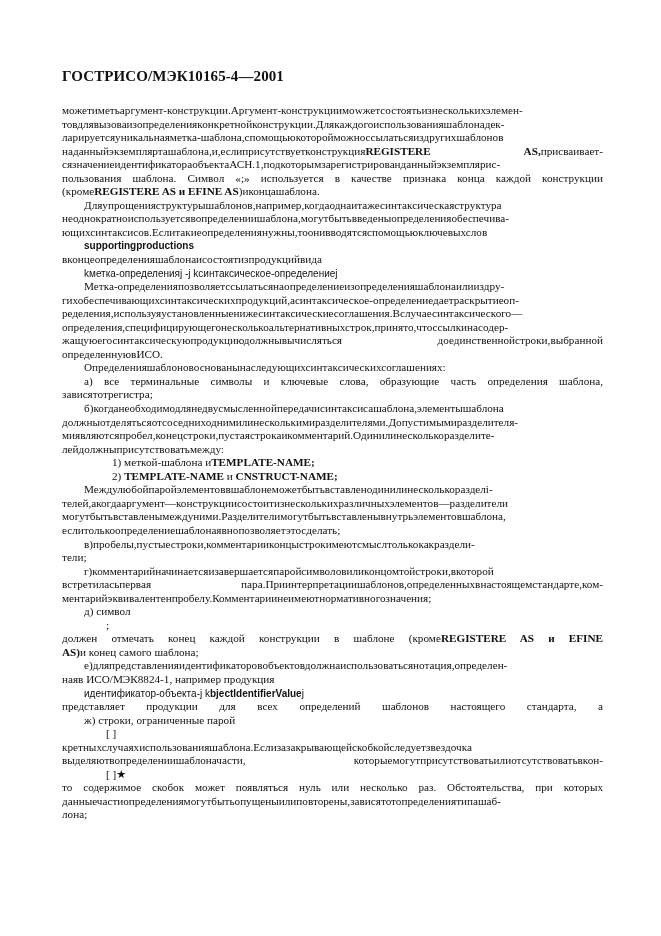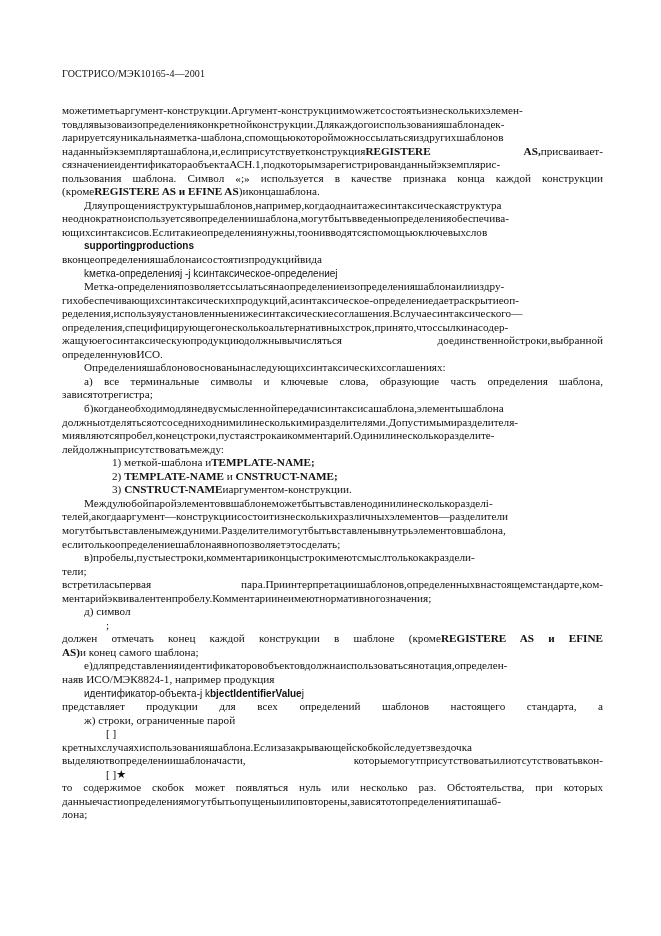--- a/index.html
+++ b/index.html
@@ -4,21 +4,21 @@
 <style>
   html, body { margin: 0; padding: 0; background: #ffffff; }
   body { width: 661px; height: 936px; position: relative; overflow: hidden; }
   .page {
     position: absolute; left: 0; top: 0; width: 661px; height: 936px;
     font-family: "Liberation Serif", "DejaVu Serif", serif;
     color: #111111;
   }
   .header {
     position: absolute; left: 62px; top: 68px;
-    font-size: 10px; font-weight: normal; letter-spacing: 0.1px;
+    font-size: 15px; font-weight: bold; letter-spacing: 0.1px;
   }
   .body {
     position: absolute; left: 62px; top: 104px; width: 541px;
     font-size: 11.2px; line-height: 13.55px;
   }
   .ln { white-space: nowrap; height: 13.55px; overflow: visible; display: block; }
   .j { text-align: justify; text-align-last: justify; white-space: normal; height: 13.55px; overflow: hidden; }
   .ind1 { padding-left: 22px; }
   .ind2 { padding-left: 44px; }
   .ind3 { padding-left: 50px; }
@@ -69,33 +69,33 @@
       <span class="ln">зависятотрегистра;</span>
     </div>
 
     <div>
       <span class="ln j ind1">б)когданеобходимодлянедвусмысленнойпередачисинтаксисашаблона,элементышаблона</span>
       <span class="ln j">должныотделятьсяотсоседниходнимилинесколькимиразделителями.Допустимымиразделителя-</span>
       <span class="ln j">миявляютсяпробел,конецстроки,пустаястрокаикомментарий.Одинилинесколькоразделите-</span>
       <span class="ln">лейдолжныприсутствоватьмежду:</span>
       <span class="ln ind3"><span>1) меткой-шаблона и</span><b>TEMPLATE-NAME;</b></span>
       <span class="ln ind3"><span>2) </span><b>TEMPLATE-NAME</b><span> и </span><b>CNSTRUCT-NAME;</b></span>
-      <span class="ln ind3"><span>3) </span><b>CNSTRUCT-NAME</b><span>иаргументом-конструкции.</span></span>
       <span class="ln j ind1">Междулюбойпаройэлементоввшаблонеможетбытьвставленодинилинесколькоразделi-</span>
       <span class="ln j">телей,акогдааргумент—конструкциисостоитизнесколькихразличныхэлементов—разделители</span>
       <span class="ln j">могутбытьвставленымеждуними.Разделителимогутбытьвставленывнутрьэлементовшаблона,</span>
       <span class="ln">еслитолькоопределениешаблонаявнопозволяетэтосделать;</span>
     </div>
 
     <div>
       <span class="ln j ind1">в)пробелы,пустыестроки,комментарииконцыстрокимеютсмыслтолькокакраздели-</span>
       <span class="ln">тели;</span>
     </div>
 
     <div>
+      <span class="ln j ind1">г)комментарийначинаетсяизавершаетсяпаройсимволовиликонцомтойстроки,вкоторой</span>
       <span class="ln j">встретиласьпервая пара.Приинтерпретациишаблонов,определенныхвнастоящемстандарте,ком-</span>
       <span class="ln">ментарийэквивалентенпробелу.Комментариинеимеютнормативногозначения;</span>
     </div>
 
     <div>
       <span class="ln ind1">д) символ</span>
       <span class="ln ind2">;</span>
       <span class="ln j"><span>должен отмечать конец каждой конструкции в шаблоне (кроме</span><b>REGISTERE AS и EFINE</b></span>
       <span class="ln"><b>AS)</b><span>и конец самого шаблона;</span></span>
     </div>

